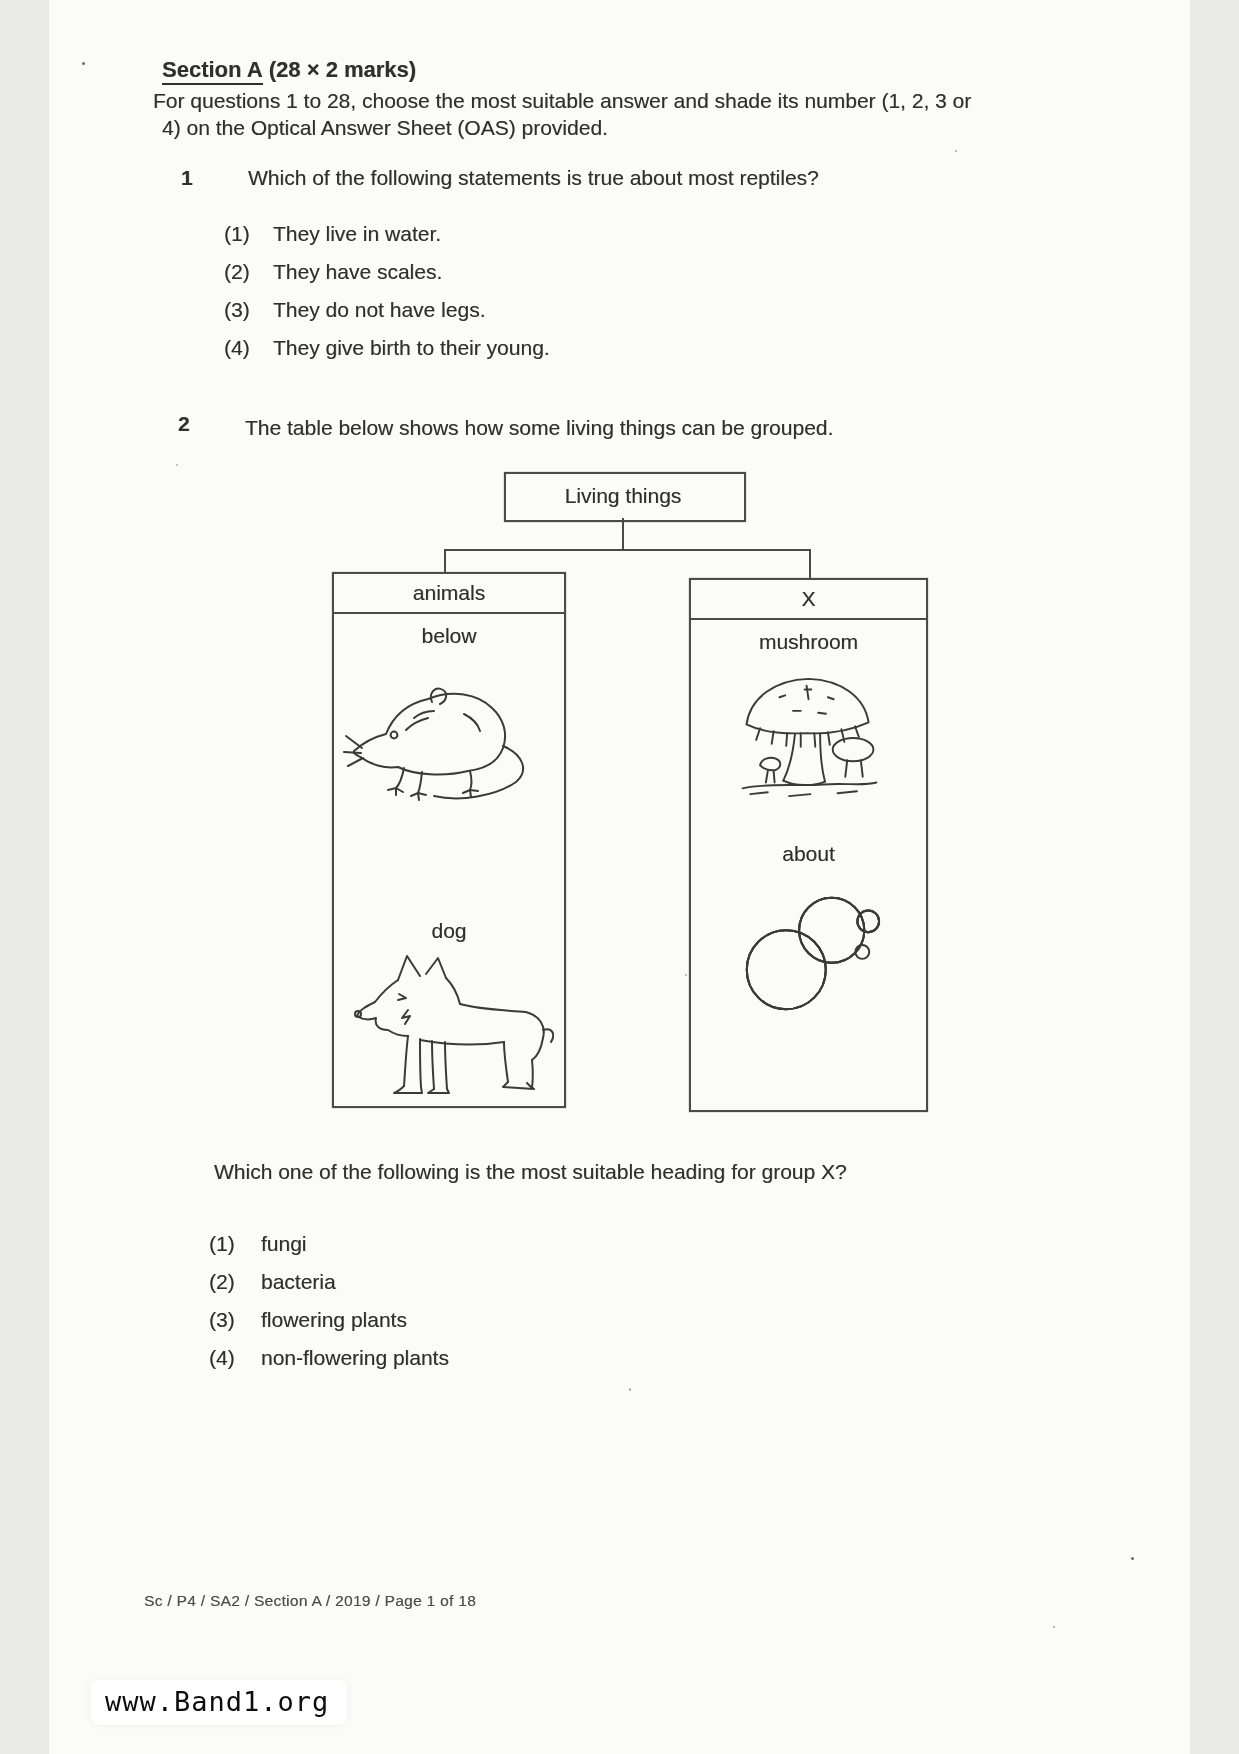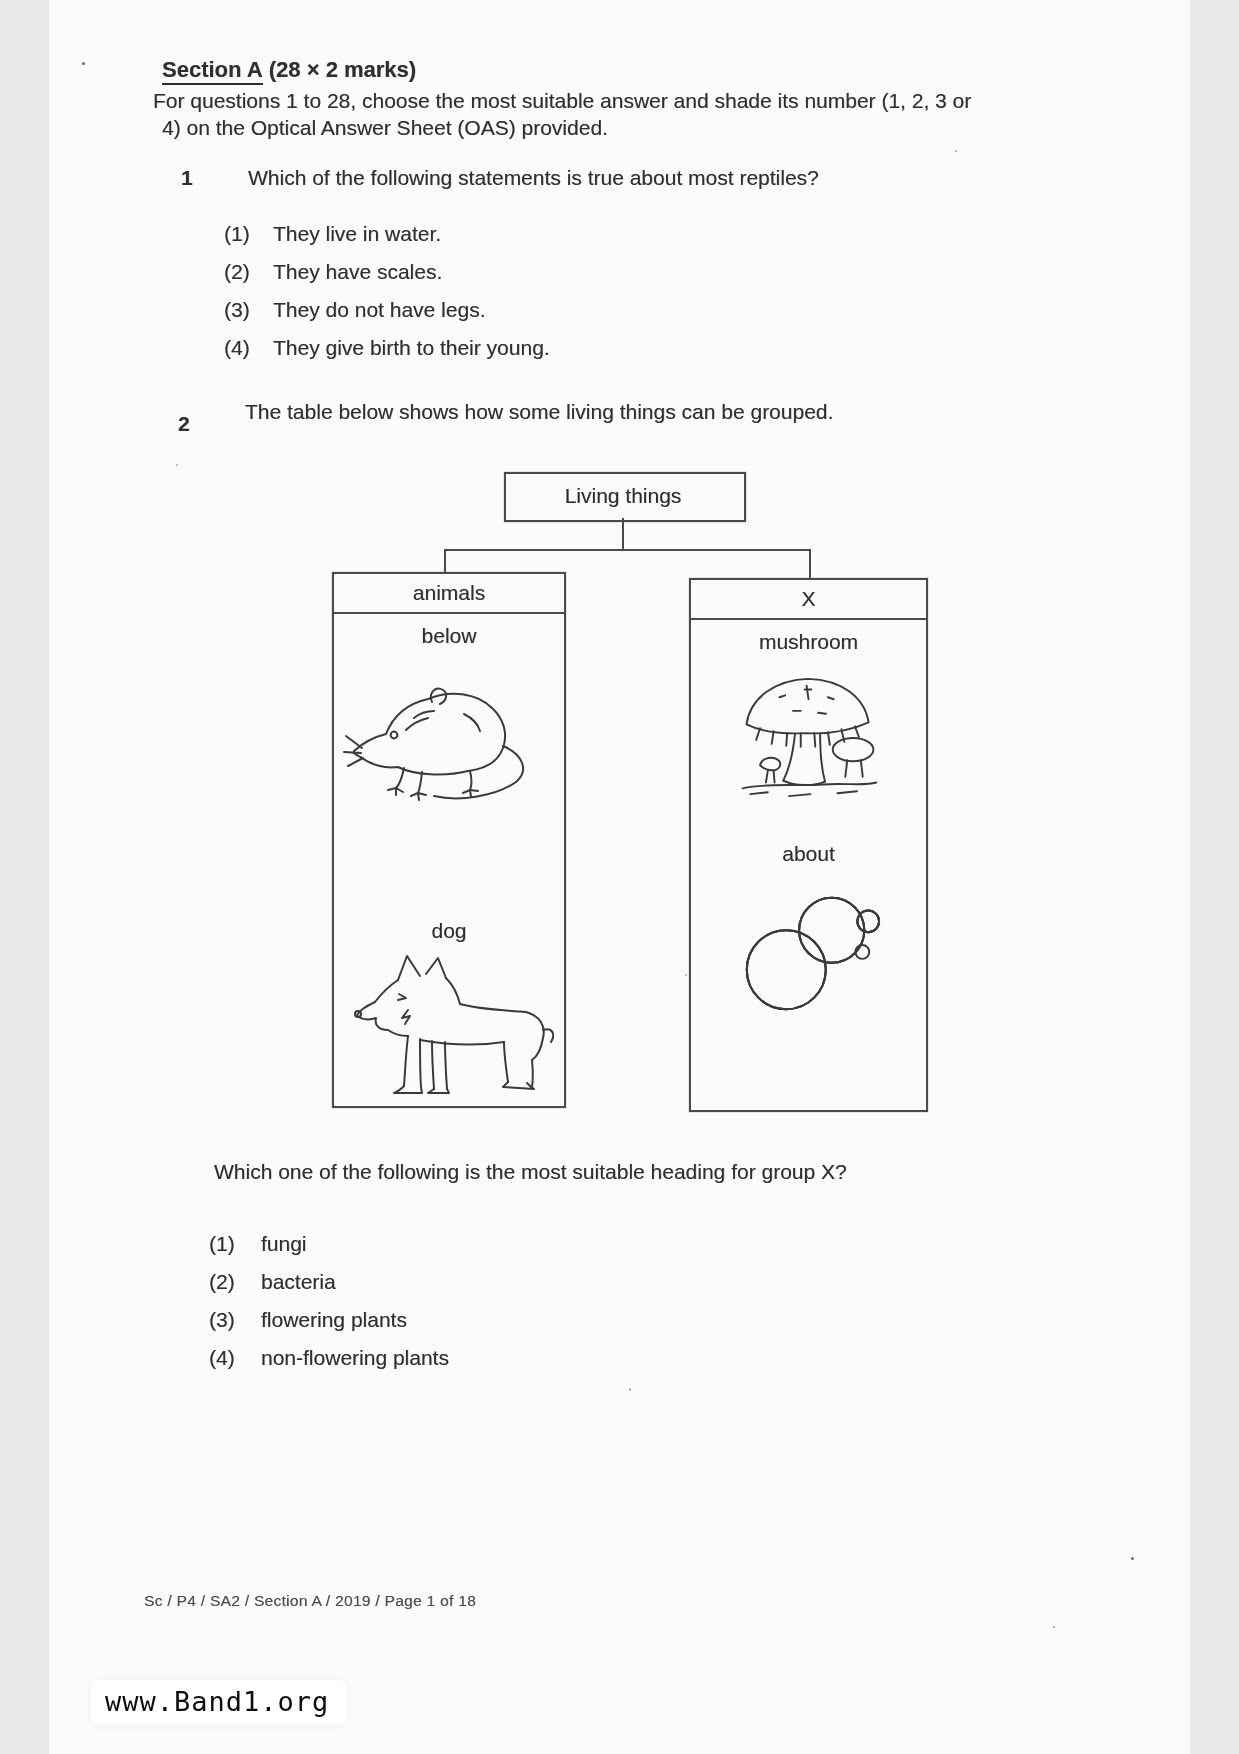--- a/index.html
+++ b/index.html
@@ -73,21 +73,21 @@
     <span class="opt-text">They live in water.</span>
     <span class="opt-num">(2)</span>
     <span class="opt-text">They have scales.</span>
     <span class="opt-num">(3)</span>
     <span class="opt-text">They do not have legs.</span>
     <span class="opt-num">(4)</span>
     <span class="opt-text">They give birth to their young.</span>
   </div>
 
   <div class="txt bold body-size" style="left:129px;top:412px;">2</div>
-  <div class="txt body-size" style="left:196px;top:400px;">The table below shows how some living things can be grouped.</div>
+  <div class="txt body-size" style="left:196px;top:416px;">The table below shows how some living things can be grouped.</div>
 
   <div>
 
     <div class="dbox" style="left:455px;top:472px;width:238px;height:46px;">
       <div class="txt" style="left:0;right:4px;top:10px;text-align:center;font-size:21px;position:absolute;white-space:nowrap;">Living things</div>
     </div>
 
     <div class="dline" style="left:573px;top:518px;width:2px;height:32px;"></div>
     <div class="dline" style="left:395px;top:549px;width:367px;height:2px;"></div>
     <div class="dline" style="left:395px;top:549px;width:2px;height:24px;"></div>

